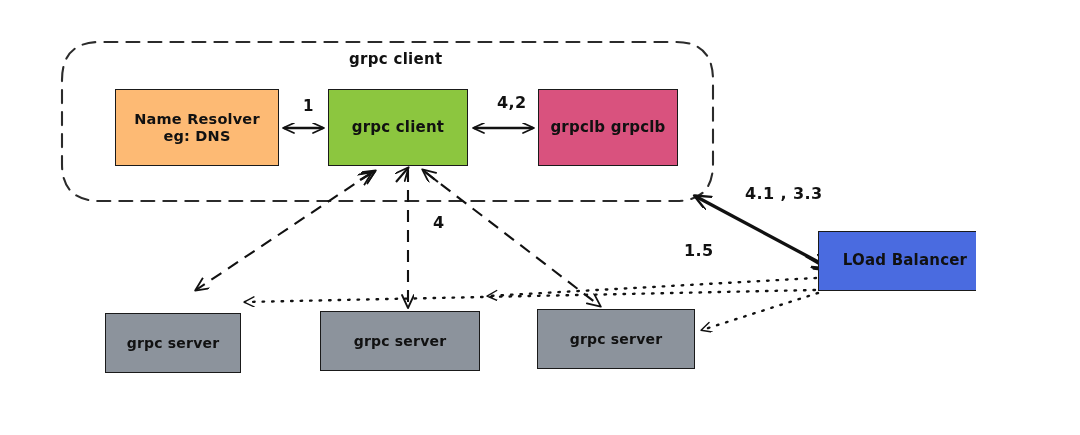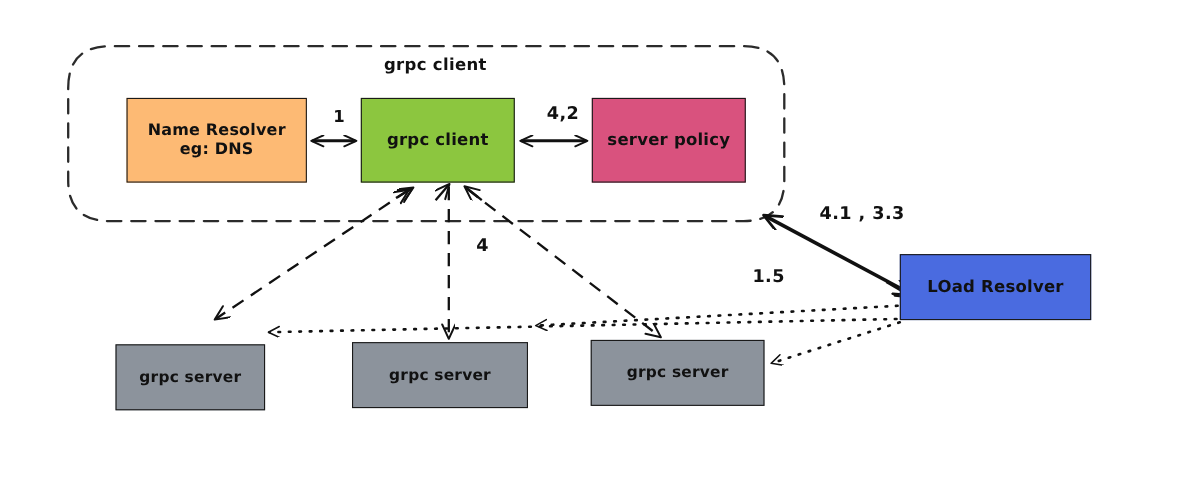--- a/index.html
+++ b/index.html
@@ -9,21 +9,20 @@
   }
   body {
     font-family: "DejaVu Sans", sans-serif;
   }
   #canvas {
     position: relative;
     width: 976px;
     height: 435px;
     background: #ffffff;
     overflow: hidden;
-    padding-left: 42px;
   }
   #svg-layer {
     position: absolute;
     left: 0;
     top: 0;
     width: 1080px;
     height: 435px;
   }
   .box {
     position: absolute;
@@ -180,37 +179,37 @@
   <div class="box node-name-resolver" style="background:#fdba74">
     <span class="box-label">Name Resolver
 eg: DNS</span>
   </div>
 
   <div class="box node-grpc-client" style="background:#8CC63F">
     <span class="box-label">grpc client</span>
   </div>
 
   <div class="box node-grpclb-policy" style="background:#D9527E">
-    <span class="box-label">server policy</span>
+    <span class="box-label">grpclb grpclb</span>
   </div>
 
   <div class="box node-server node-server-1" style="background:#8C939C">
     <span class="box-label">grpc server</span>
   </div>
 
   <div class="box node-server node-server-2" style="background:#8C939C">
     <span class="box-label">grpc server</span>
   </div>
 
   <div class="box node-server node-server-3" style="background:#8C939C">
     <span class="box-label">grpc server</span>
   </div>
 
   <div class="box node-load-balancer" style="background:#4A6BE0">
-    <span class="box-label">LOad Resolver</span>
+    <span class="box-label">LOad Balancer</span>
   </div>
 
   <div class="edge-label label-1">1</div>
   <div class="edge-label label-23">4,2</div>
   <div class="edge-label label-4">4</div>
   <div class="edge-label label-31-33">4.1 , 3.3</div>
   <div class="edge-label label-32">1.5</div>
 
 
 </div>

